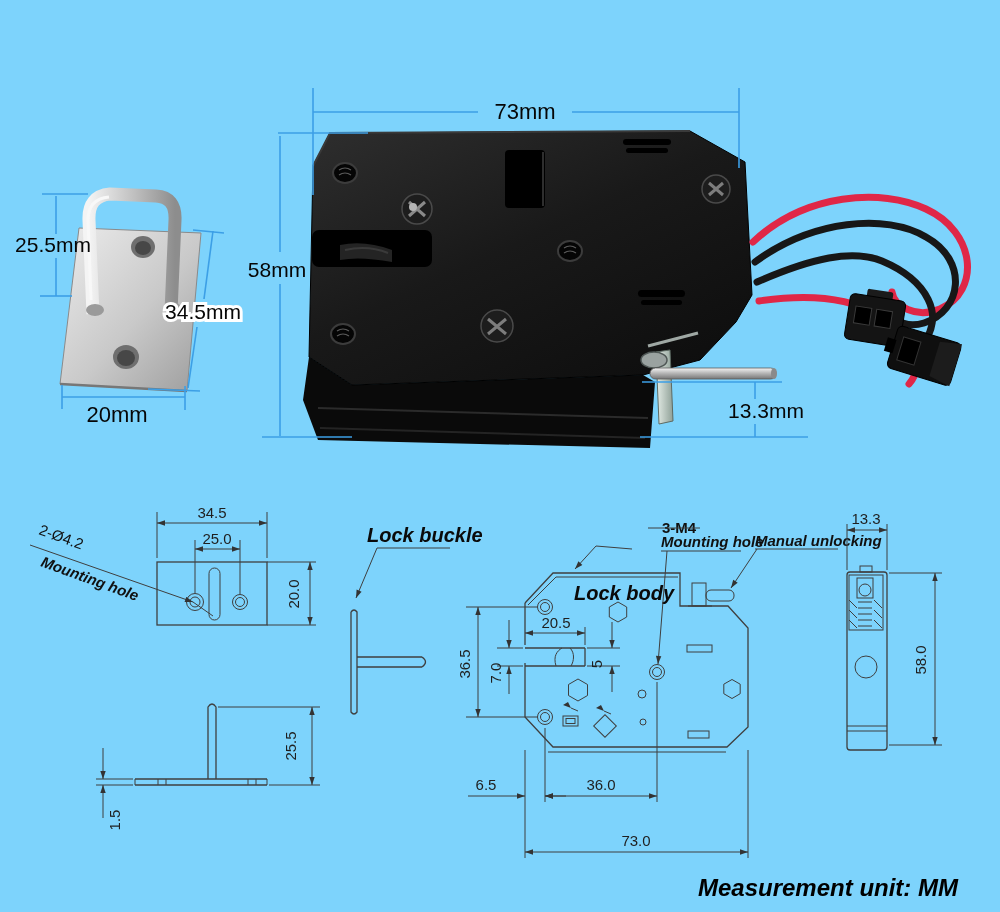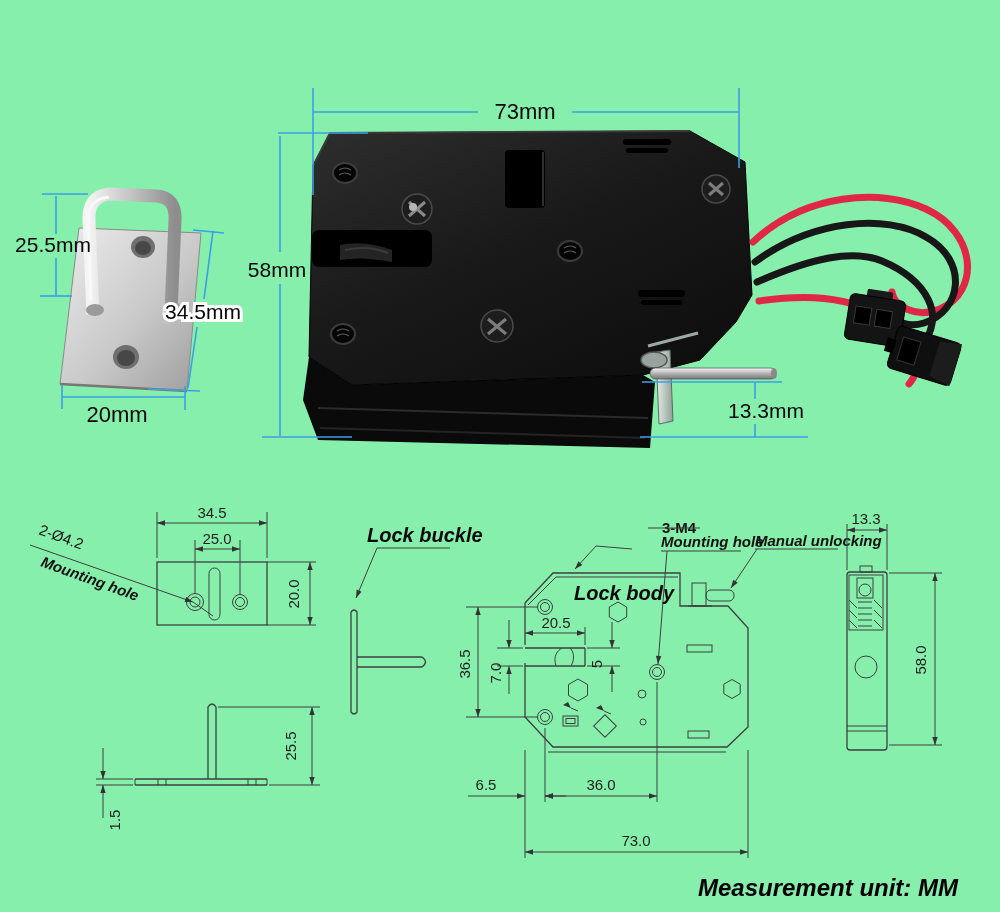--- a/index.html
+++ b/index.html
@@ -1,16 +1,16 @@
 <!DOCTYPE html>
 <html><head>
 <meta charset="utf-8">
 <style>
   html,body{margin:0;padding:0;background:#ffffff;}
-  .stage{position:relative;width:1000px;height:912px;background:#86efac;overflow:hidden;}
+  .stage{position:relative;width:1000px;height:912px;background:#7dd3fc;overflow:hidden;}
   text{font-family:"Liberation Sans","DejaVu Sans",sans-serif;}
   .plabel{font-size:21px;fill:#060606;}
   .plabel.big{font-size:22px;}
   .dl{stroke:#3c9fe6;stroke-width:1.6;fill:none;}
   .tl{stroke:#3f3f3f;stroke-width:1.3;fill:none;}
   .tl2{stroke:#3f3f3f;stroke-width:1;fill:none;}
   .dim{font-size:15px;fill:#1f1f1f;}
   .callout{font-size:15px;font-style:italic;font-weight:bold;fill:#111;}
   .calloutN{font-size:15px;fill:#111;}
   .big-label{font-size:20px;font-style:italic;font-weight:bold;fill:#0a0a0a;}

